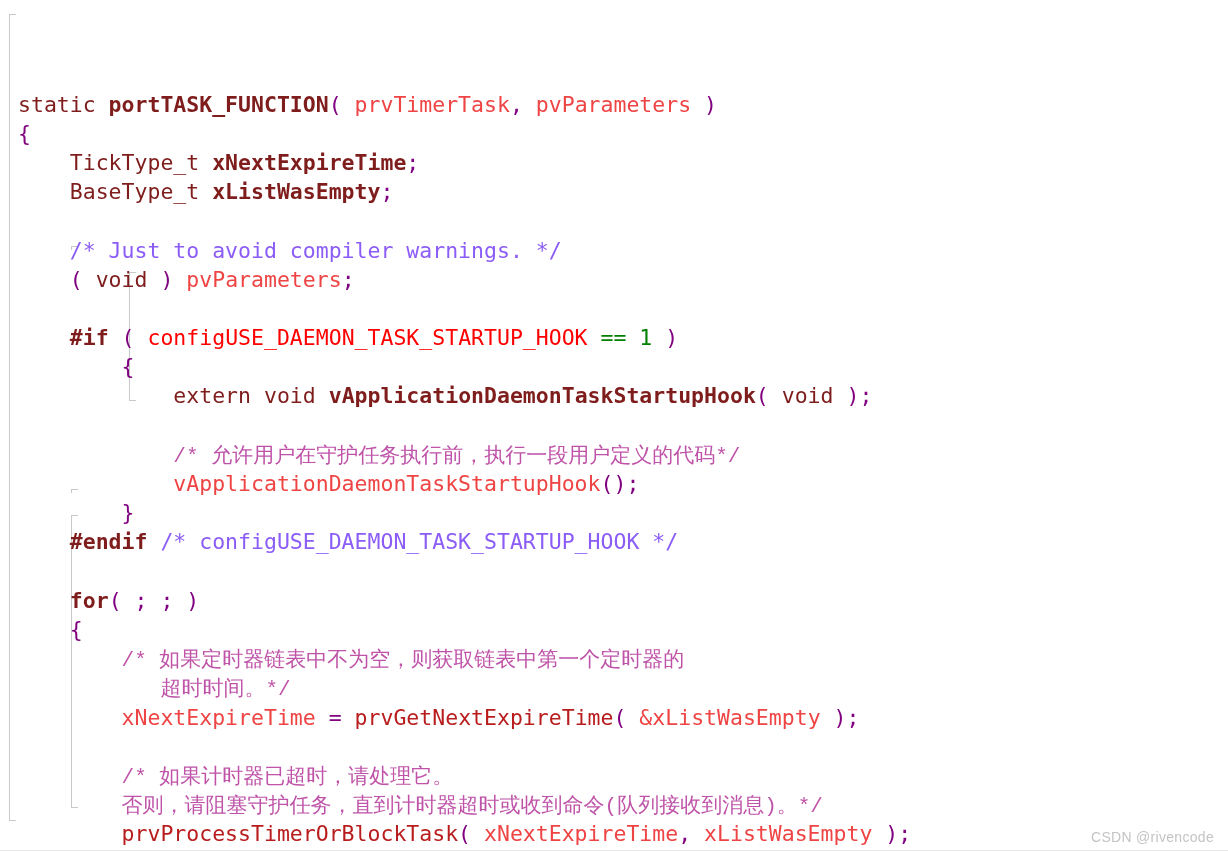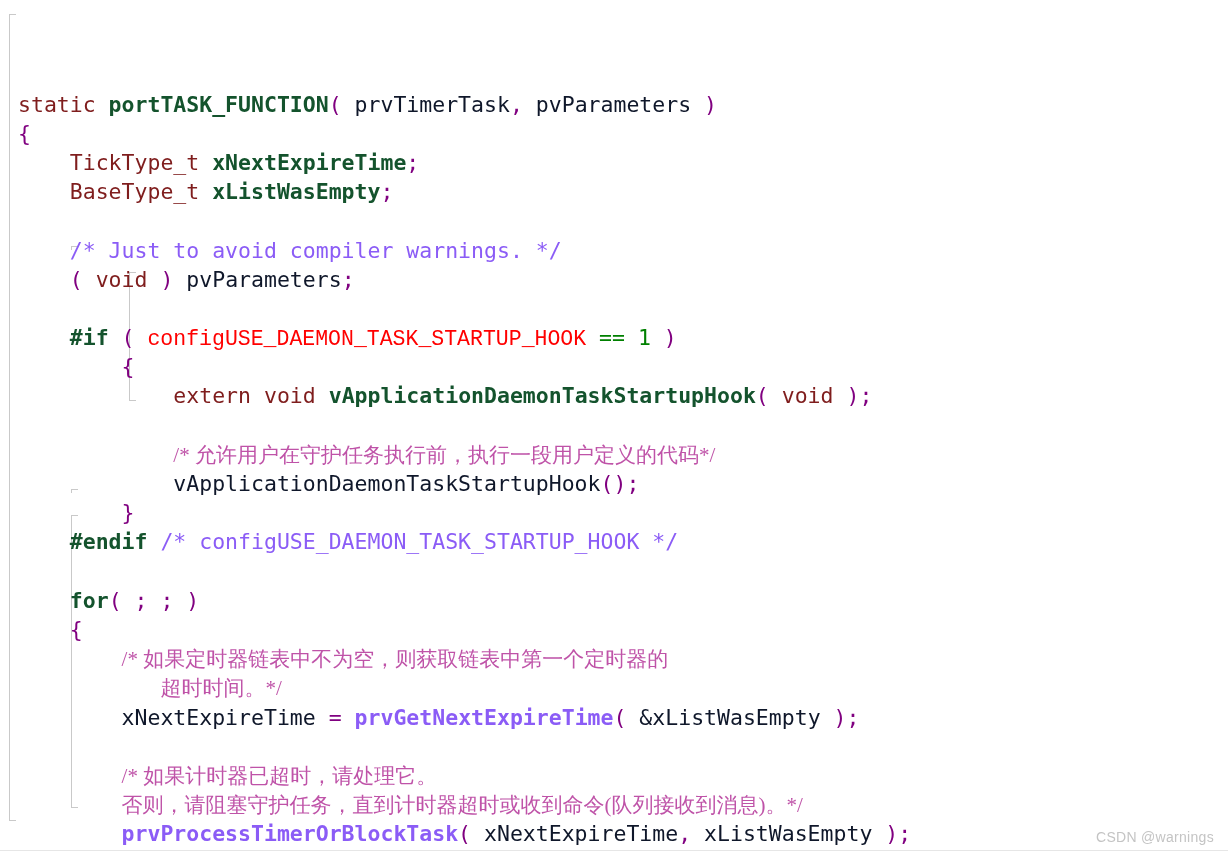--- a/index.html
+++ b/index.html
@@ -35,31 +35,31 @@
     letter-spacing: 0px;
   }
 
   .ln {
     height: 29.2px;
     white-space: pre;
     position: relative;
   }
 
   
-  .kw       { color: #14532d; font-weight: bold; }   
+  .kw       { color: #7f1d1d; font-weight: bold; }   
   .type     { color: #7f1d1d; }                      
   .punct    { color: #800080; }                      
-  .macro    { color: #ff0000; font-family: Liberation Mono, monospace; }                      
+  .macro    { color: #ff0000; }                      
   .num      { color: #008000; }                      
-  .fn       { color: #8b5cf6; font-weight: bold; }   
-  .var      { color: #0f172a; }                      
+  .fn       { color: #b91c1c; font-weight: normal; }   
+  .var      { color: #ef4444; }                      
   .cmt      { color: #8b5cf6; }                      
   .cmt-cn   { color: #bf53a8; }                      
 
-  .cjk { font-family: Liberation Serif, serif; font-size: 21px; }
+  .cjk { font-family: Liberation Mono, monospace; font-size: 21px; }
 
   
   .guide {
     position: absolute;
     width: 0;
     border-left: 1px solid #c9c9c9;
   }
   .guide-cap {
     position: absolute;
     height: 0;
@@ -106,14 +106,14 @@
 
   <div class="guide" style="left:71px; top:515px; height:292px;"></div>
   <div class="guide-cap" style="left:71px; top:515px; width:7px;"></div>
   <div class="guide-cap" style="left:71px; top:807px; width:7px;"></div>
 
   <div class="code" style="padding-left:18px; padding-top:2px;">
     
   <div class="ln"><span class="type">static </span><span class="kw">portTASK_FUNCTION</span><span class="punct">(</span><span class="var"> prvTimerTask</span><span class="punct">,</span><span class="var"> pvParameters </span><span class="punct">)</span></div><div class="ln"><span class="punct">{</span></div><div class="ln"><span>    </span><span class="type">TickType_t </span><span class="kw">xNextExpireTime</span><span class="punct">;</span></div><div class="ln"><span>    </span><span class="type">BaseType_t </span><span class="kw">xListWasEmpty</span><span class="punct">;</span></div><div class="ln">&nbsp;</div><div class="ln"><span>    </span><span class="cmt">/* Just to avoid compiler warnings. */</span></div><div class="ln"><span>    </span><span class="punct">( </span><span class="type">void</span><span class="punct"> ) </span><span class="var">pvParameters</span><span class="punct">;</span></div><div class="ln">&nbsp;</div><div class="ln"><span>    </span><span class="kw">#if</span><span class="punct"> ( </span><span class="macro">configUSE_DAEMON_TASK_STARTUP_HOOK</span><span class="num"> == 1</span><span class="punct"> )</span></div><div class="ln"><span>        </span><span class="punct">{</span></div><div class="ln"><span>            </span><span class="type">extern void </span><span class="kw">vApplicationDaemonTaskStartupHook</span><span class="punct">( </span><span class="type">void</span><span class="punct"> );</span></div><div class="ln">&nbsp;</div><div class="ln"><span>            </span><span class="cmt-cn cjk">/* 允许用户在守护任务执行前，执行一段用户定义的代码*/</span></div><div class="ln"><span>            </span><span class="var">vApplicationDaemonTaskStartupHook</span><span class="punct">();</span></div><div class="ln"><span>        </span><span class="punct">}</span></div><div class="ln"><span>    </span><span class="kw">#endif</span><span class="cmt"> /* configUSE_DAEMON_TASK_STARTUP_HOOK */</span></div><div class="ln">&nbsp;</div><div class="ln"><span>    </span><span class="kw">for</span><span class="punct">( ; ; )</span></div><div class="ln"><span>    </span><span class="punct">{</span></div><div class="ln"><span>        </span><span class="cmt-cn cjk">/* 如果定时器链表中不为空，则获取链表中第一个定时器的</span></div><div class="ln"><span>           </span><span class="cmt-cn cjk">超时时间。*/</span></div><div class="ln"><span>        </span><span class="var">xNextExpireTime</span><span class="punct"> = </span><span class="fn">prvGetNextExpireTime</span><span class="punct">(</span><span class="var"> &amp;xListWasEmpty </span><span class="punct">);</span></div><div class="ln">&nbsp;</div><div class="ln"><span>        </span><span class="cmt-cn cjk">/* 如果计时器已超时，请处理它。</span></div><div class="ln"><span>        </span><span class="cmt-cn cjk">否则，请阻塞守护任务，直到计时器超时或收到命令(队列接收到消息)。*/</span></div><div class="ln"><span>        </span><span class="fn">prvProcessTimerOrBlockTask</span><span class="punct">(</span><span class="var"> xNextExpireTime</span><span class="punct">,</span><span class="var"> xListWasEmpty </span><span class="punct">);</span></div><div class="ln">&nbsp;</div></div>
 
   <div class="bottom-rule"></div>
-  <div class="watermark">CSDN @warnings</div>
+  <div class="watermark">CSDN @rivencode</div>
 </div>
 
 </body></html>

